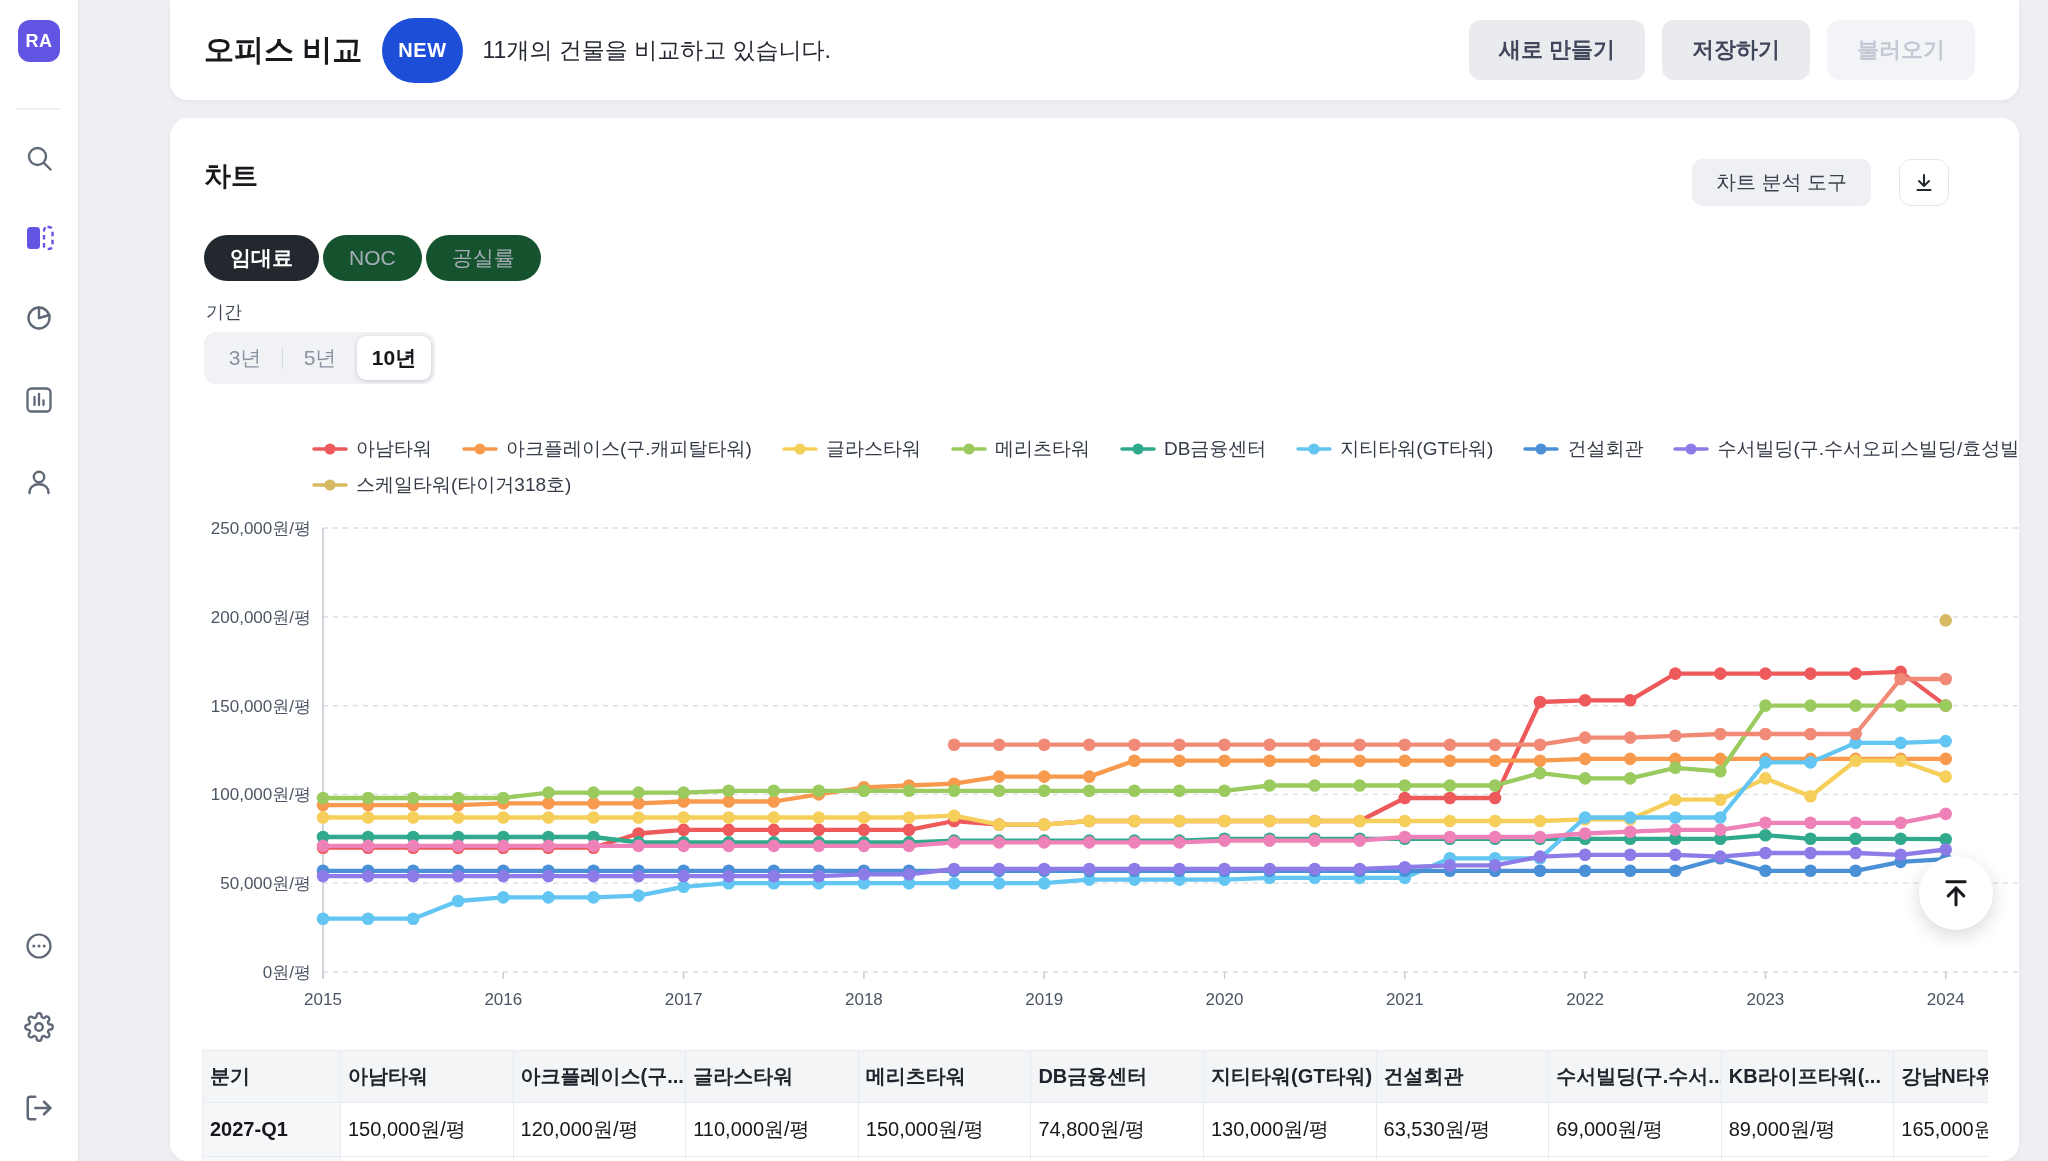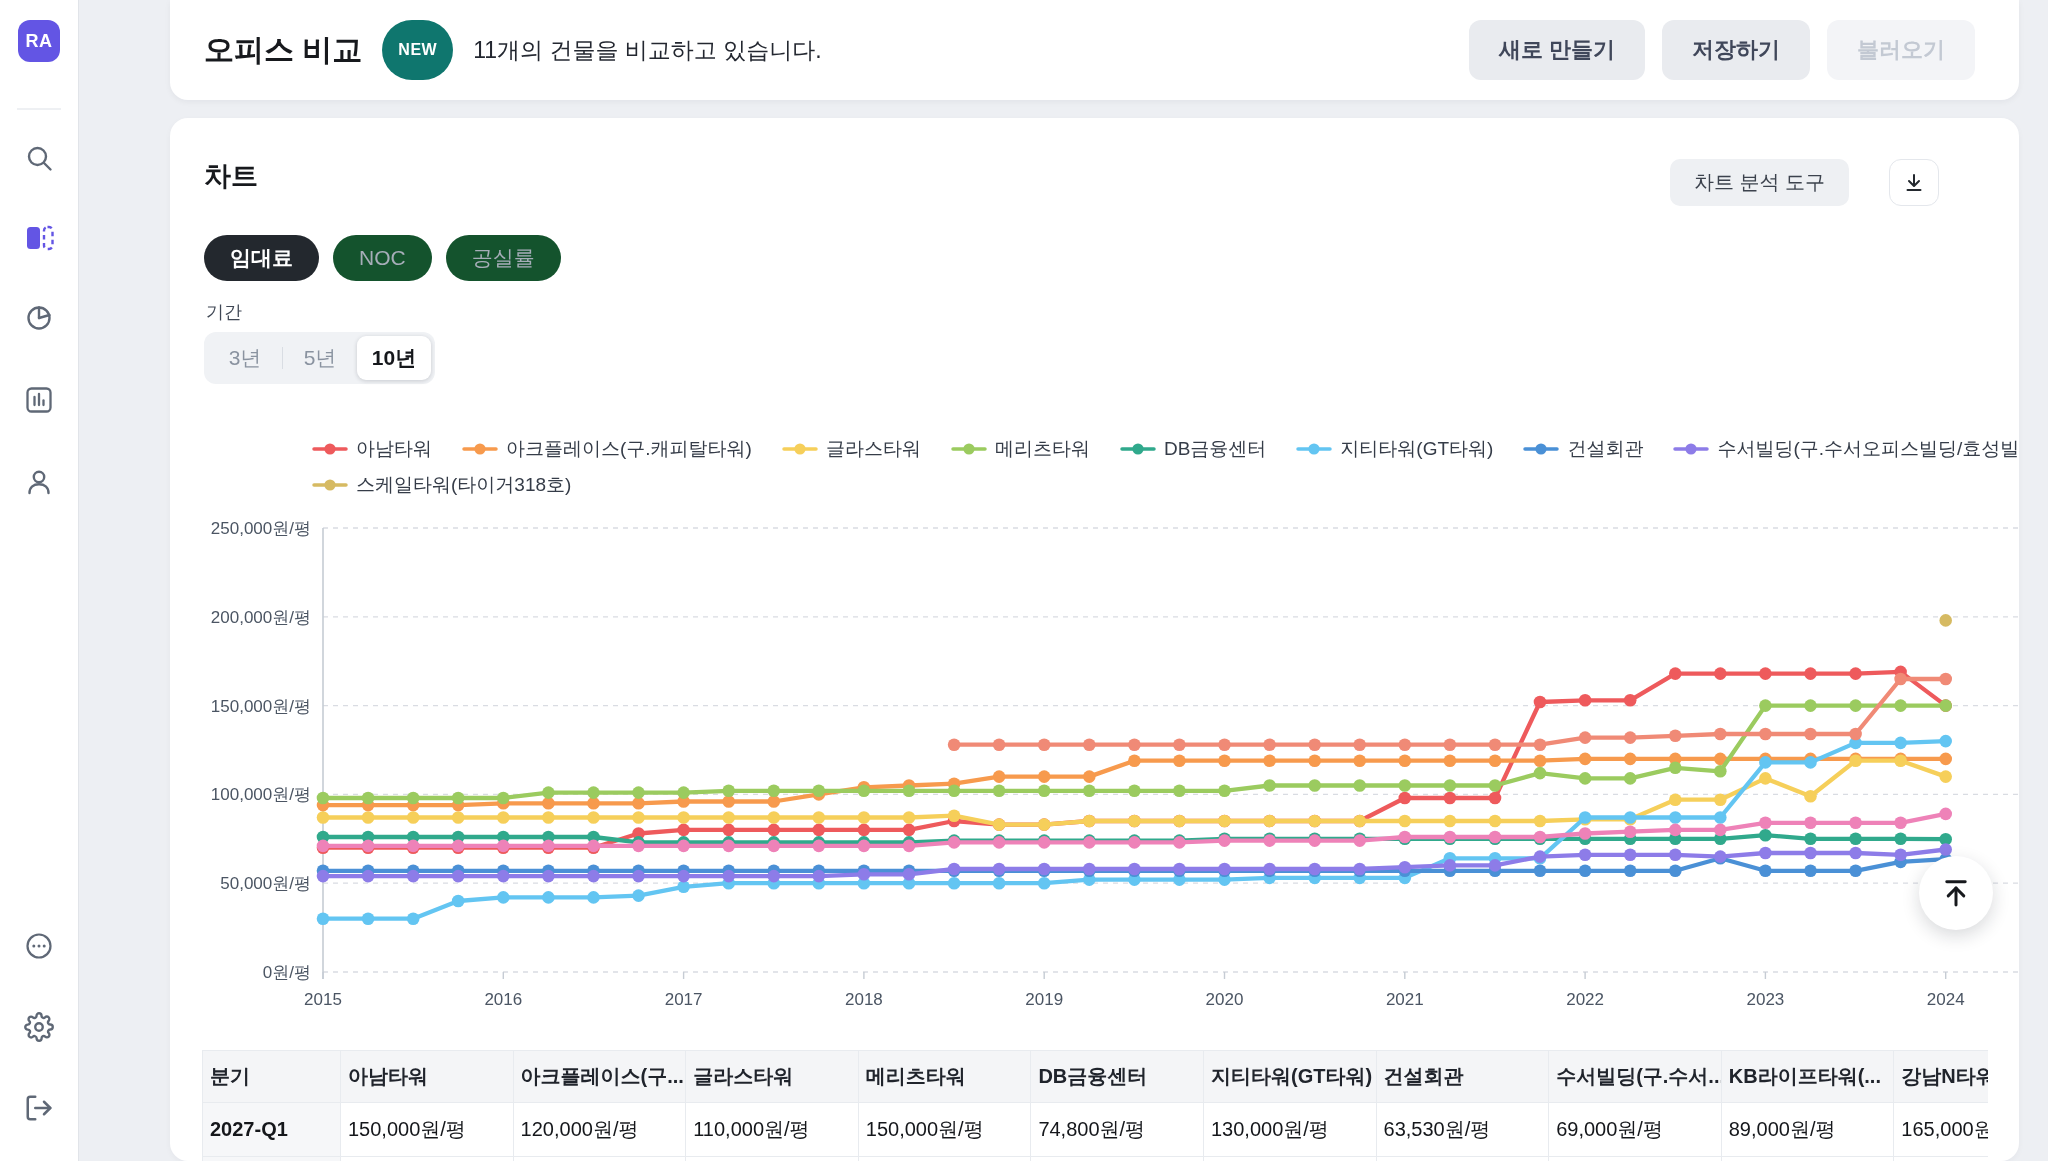--- a/index.html
+++ b/index.html
@@ -14,34 +14,34 @@
   .side-icon { position:absolute; left:24px; width:30px; height:30px; cursor:pointer; }
   .side-icon svg { width:30px; height:30px; display:block; }
   .si-search { top:143px; } .si-compare { top:223px; } .si-pie { top:303px; }
   .si-bar { top:385px; } .si-user { top:467px; }
   .si-more { top:931px; } .si-gear { top:1012px; } .si-logout { top:1093px; }
 
   
   .header-card { position:absolute; left:170px; top:0; width:1849px; height:100px; background:#fff; border-radius:0 0 18px 18px; box-shadow:0 2px 6px rgba(16,24,40,.05); display:flex; align-items:center; }
   .hc-left { display:flex; align-items:center; gap:20px; padding-left:34px; }
   .page-title { font-size:30px; font-weight:800; color:#17191d; }
-  .new-badge { background:#0f766e; color:#fff; font-size:16px; font-weight:800; padding:21px 16px; border-radius:999px; letter-spacing:.5px; }
+  .new-badge { background:#1d4ed8; color:#fff; font-size:20px; font-weight:800; padding:21px 16px; border-radius:999px; letter-spacing:.5px; }
   .page-desc { font-size:23px; color:#232730; }
   .hc-right { margin-left:auto; display:flex; gap:17px; padding-right:44px; }
   .hd-btn { height:60px; padding:0 30px; border:none; border-radius:12px; font-size:22px; font-weight:600; font-family:inherit; cursor:pointer; }
   .hd-btn.normal { background:#e9ebef; color:#40475a; }
   .hd-btn.disabled { background:#f3f4f7; color:#c3c9d3; }
 
   
   .chart-card { position:absolute; left:170px; top:118px; width:1849px; height:1043px; background:#fff; border-radius:18px; box-shadow:0 2px 6px rgba(16,24,40,.04); overflow:hidden; }
   .card-title { position:absolute; left:34px; top:40px; font-size:27px; font-weight:800; color:#17191d; }
-  .tools { position:absolute; right:80px; top:41px; display:flex; gap:40px;padding-left:44px; }
+  .tools { position:absolute; right:70px; top:41px; display:flex; gap:28px;padding-left:44px; }
   .analysis-btn { height:47px; padding:0 24px; background:#eef0f3; border:none; border-radius:10px; font-size:20px; color:#3c424d; font-family:inherit; cursor:pointer; }
   .download-btn { width:50px; height:47px; background:#fff; border:1px solid #e4e7ec; border-radius:12px; display:flex; align-items:center; justify-content:center; cursor:pointer; }
-  .tabs { position:absolute; left:34px; top:117px; display:flex; gap:14px; }
+  .tabs { position:absolute; left:34px; top:117px; display:flex; gap:4px; }
   .tab-pill { height:46px; padding:0 26px; border-radius:999px; border:none; font-size:21px; font-family:inherit; display:flex; align-items:center; cursor:pointer; }
   .tab-pill.active { background:#23282e; color:#fff; font-weight:700; }
   .tab-pill.idle { background:#14532d; color:#a6adb8; font-weight:500; }
   .period-label { position:absolute; left:36px; top:182px; font-size:18px; color:#3f4754; }
   .segmented { position:absolute; left:34px; top:214px; height:52px; background:#f0f2f5; border-radius:12px; display:flex; align-items:center; padding:4px; }
   .segment { min-width:74px; height:44px; display:flex; align-items:center; justify-content:center; font-size:21px; color:#8a93a0; border-radius:9px; cursor:pointer; padding:0 14px; }
   .segment.active { background:#fff; color:#15171b; font-weight:800; box-shadow:0 1px 4px rgba(16,24,40,.18);text-align:right; }
   .seg-divider { width:1px; height:22px; background:#d9dde3; }
 
   .legend { position:absolute; left:142px; top:318px; width:1700px; }

